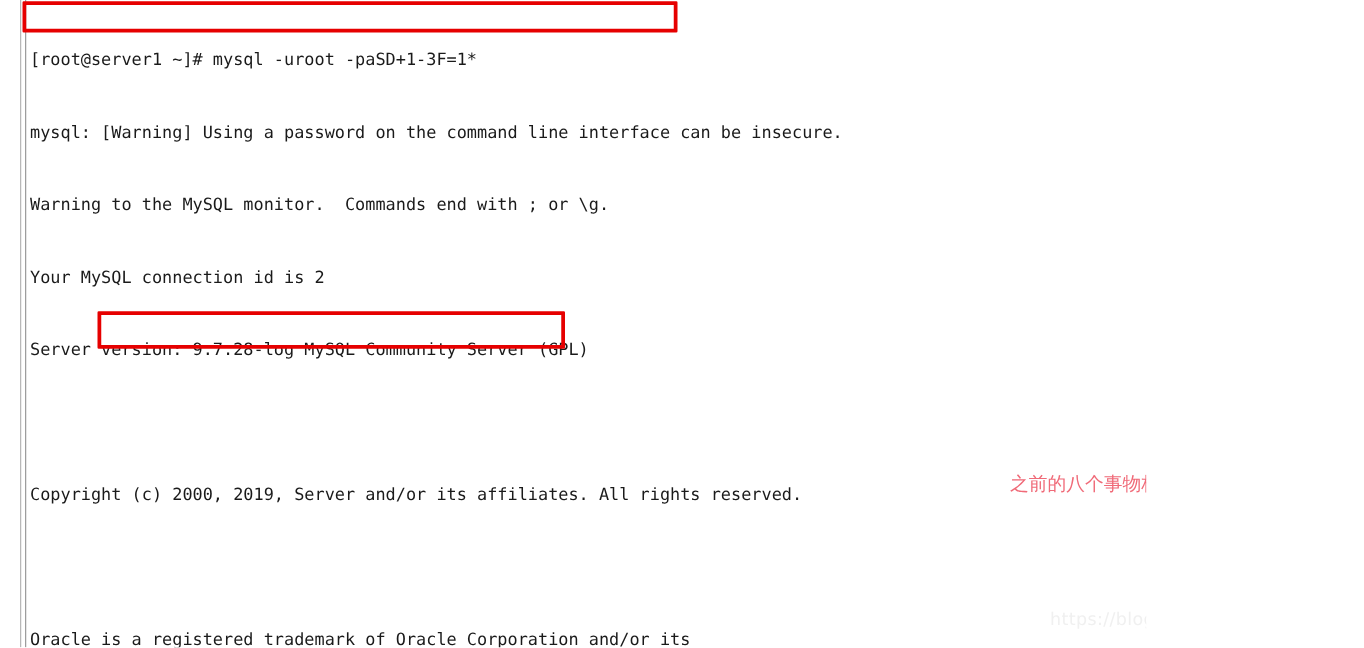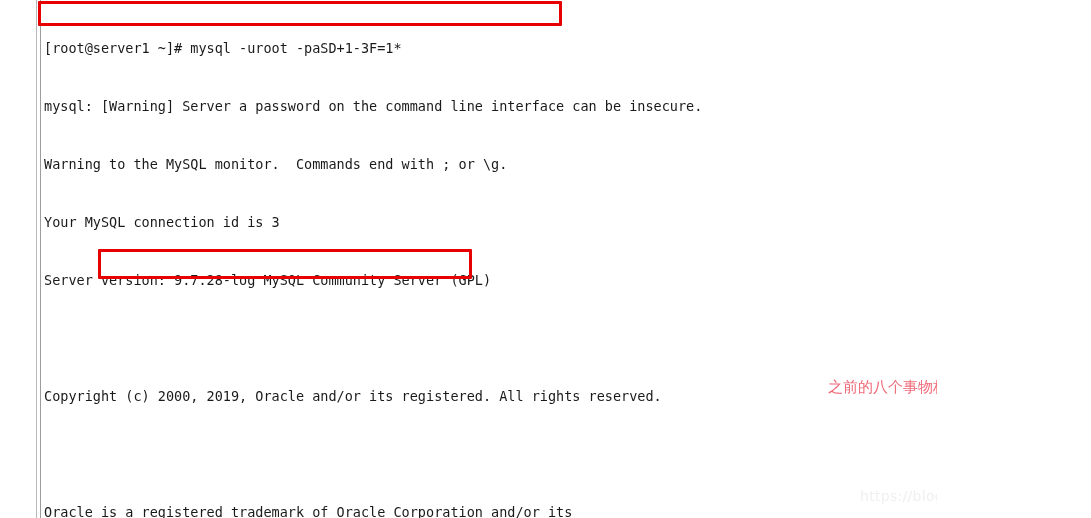--- a/index.html
+++ b/index.html
@@ -9,21 +9,20 @@
   }
   body {
     font-family: "DejaVu Sans Mono", "Liberation Mono", monospace;
   }
   #screen {
     position: relative;
     width: 917px;
     height: 518px;
     background: #ffffff;
     overflow: hidden;
-    margin-left: 20px;
   }
 
   
   .gutter-line {
     position: absolute;
     top: 0;
     width: 1px;
     height: 518px;
     background: #b8b8b8;
   }
@@ -97,26 +96,26 @@
 </head>
 <body>
 
 <div id="screen">
 
   <div class="gutter-line l1"></div>
   <div class="gutter-line l2"></div>
 
   <div id="terminal">
     <div class="line">[root@server1 ~]# mysql -uroot -paSD+1-3F=1*</div>
-    <div class="line">mysql: [Warning] Server a password on the command line interface can be insecure.</div>
+    <div class="line">mysql: [Warning] Using a password on the command line interface can be insecure.</div>
     <div class="line">Warning to the MySQL monitor.  Commands end with ; or \g.</div>
-    <div class="line">Your MySQL connection id is 3</div>
+    <div class="line">Your MySQL connection id is 2</div>
     <div class="line">Server version: 9.7.28-log MySQL Community Server (GPL)</div>
     <div class="line"> </div>
-    <div class="line">Copyright (c) 2000, 2019, Oracle and/or its registered. All rights reserved.</div>
+    <div class="line">Copyright (c) 2000, 2019, Server and/or its affiliates. All rights reserved.</div>
     <div class="line"> </div>
     <div class="line">Oracle is a registered trademark of Oracle Corporation and/or its</div>
     
     
     
     
     
     
     
     

